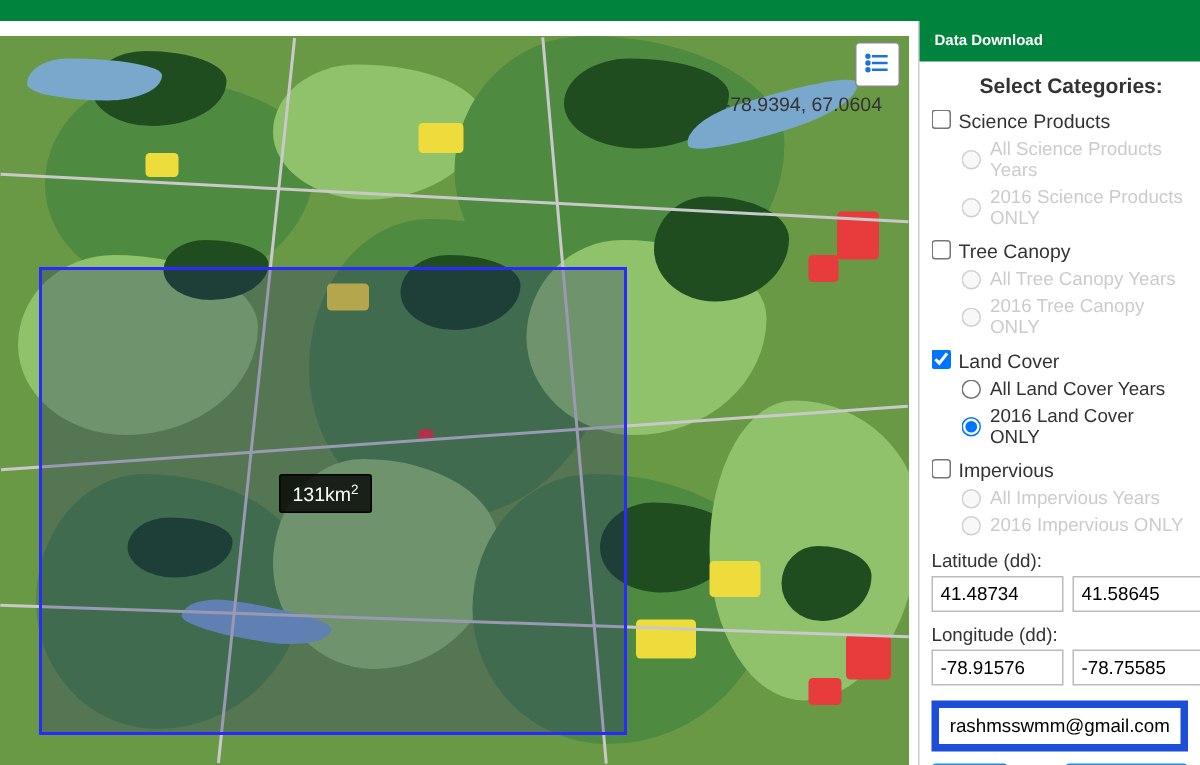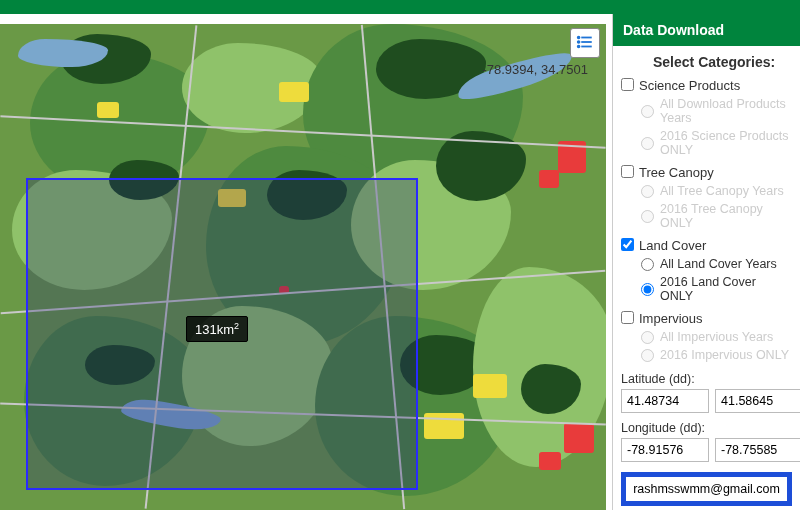--- a/index.html
+++ b/index.html
@@ -17,21 +17,21 @@
 .med { background: #4e8a3f; }
 .lite { background: #8fc26a; }
 .yel { background: #eedc3c; border-radius: 3px; }
 .wtr { background: #7aa7cc; border-radius: 30% 70% 40% 60% / 60% 40% 60% 40%; }
 .urb { background: #e83b3b; border-radius: 3px; }
 .road { position: absolute; background: #c9c9c9; }
 .sel-box { position: absolute; border: 2px solid #2a2aff; background: rgba(30,30,120,0.28); z-index: 20; }
 .area-label { position: absolute; background: rgba(0,0,0,0.78); color: #fff; font-size: 13px; padding: 4px 8px; border: 1px solid #000; border-radius: 2px; z-index: 21; }
 .area-label sup { font-size: 9px; }
 .side { width: 188px; background: #fff; border-left: 1px solid #ccc; display: flex; flex-direction: column; }
-.side-header { background: #00843D; color: #fff; font-weight: bold; padding: 8px 10px; font-size: 14px; }
+.side-header { background: #00843D; color: #fff; font-weight: bold; padding: 8px 10px; font-size: 10px; }
 .side-body { padding: 8px 8px; overflow: hidden; }
 .sect-title { font-weight: bold; font-size: 14px; margin-bottom: 6px; color: #333; margin-left: 32px; }
 .cat { margin-bottom: 4px; }
 .cat-head { display: flex; align-items: flex-start; gap: 5px; color: #333; padding: 2px 0; }
 .cat-head input[type=checkbox] { width: 13px; height: 13px; }
 .opts { margin-left: 20px; }
 .opt { display: flex; align-items: center; gap: 6px; padding: 2px 0; font-size: 12.5px; }
 .opt input[type=radio] { width: 13px; height: 13px; }
 .opt.disabled { color: #ccc; }
 .opt.active { color: #333; }
@@ -105,37 +105,37 @@
           <svg viewBox="0 0 24 24" fill="none" stroke="#1e73d6" stroke-width="2.4">
               <line x1="7" y1="6" x2="21" y2="6"></line>
               <line x1="7" y1="12" x2="21" y2="12"></line>
               <line x1="7" y1="18" x2="21" y2="18"></line>
               <circle cx="3.5" cy="6" r="1.2" fill="#1e73d6"></circle>
               <circle cx="3.5" cy="12" r="1.2" fill="#1e73d6"></circle>
               <circle cx="3.5" cy="18" r="1.2" fill="#1e73d6"></circle>
             </svg>
         </span>
       </div>
-      <div class="coords">-78.9394, 34.7501</div>
+      <div class="coords">-78.9394, 67.0604</div>
     </div>
 
     <div class="side">
       <div class="side-header">Data Download</div>
       <div class="side-body">
         <div class="sect-title">Select Categories:</div>
 
         <div class="cat">
           <label class="cat-head">
             <input type="checkbox" style="">
             <span>Science Products</span>
           </label>
           <div class="opts">
             <label class="opt disabled">
                 <input type="radio" disabled="" style="">
-                <span>All Download Products Years</span>
+                <span>All Science Products Years</span>
               </label>
             <label class="opt disabled">
                 <input type="radio" disabled="" style="">
                 <span>2016 Science Products ONLY</span>
               </label>
           </div>
         </div>
 
         <div class="cat">
           <label class="cat-head">

